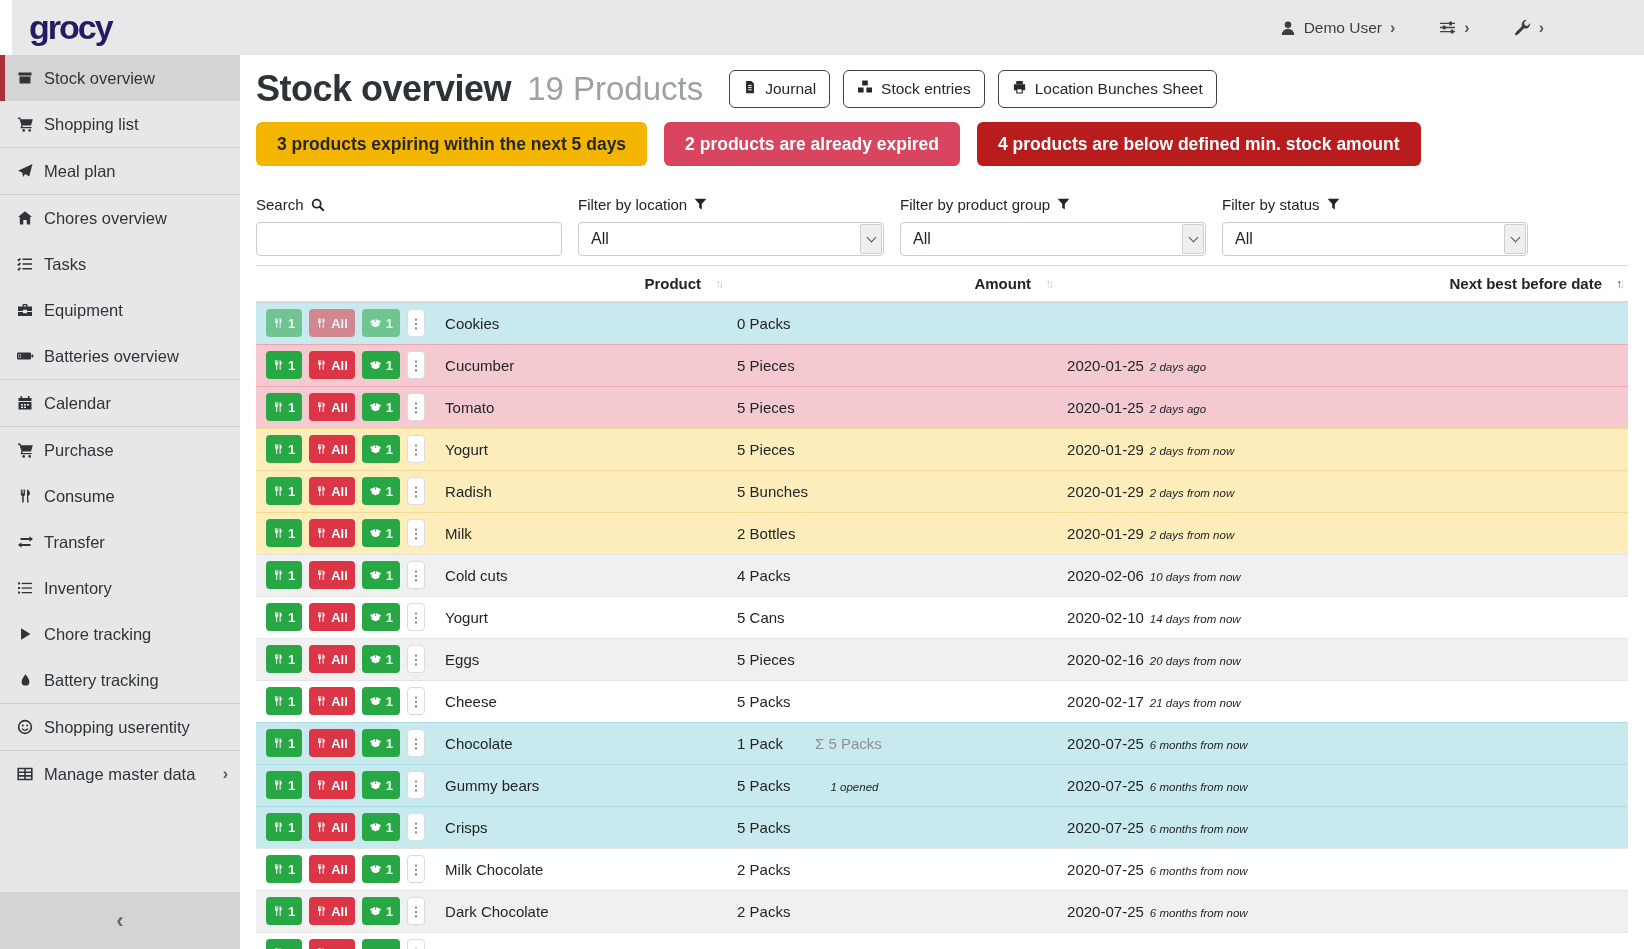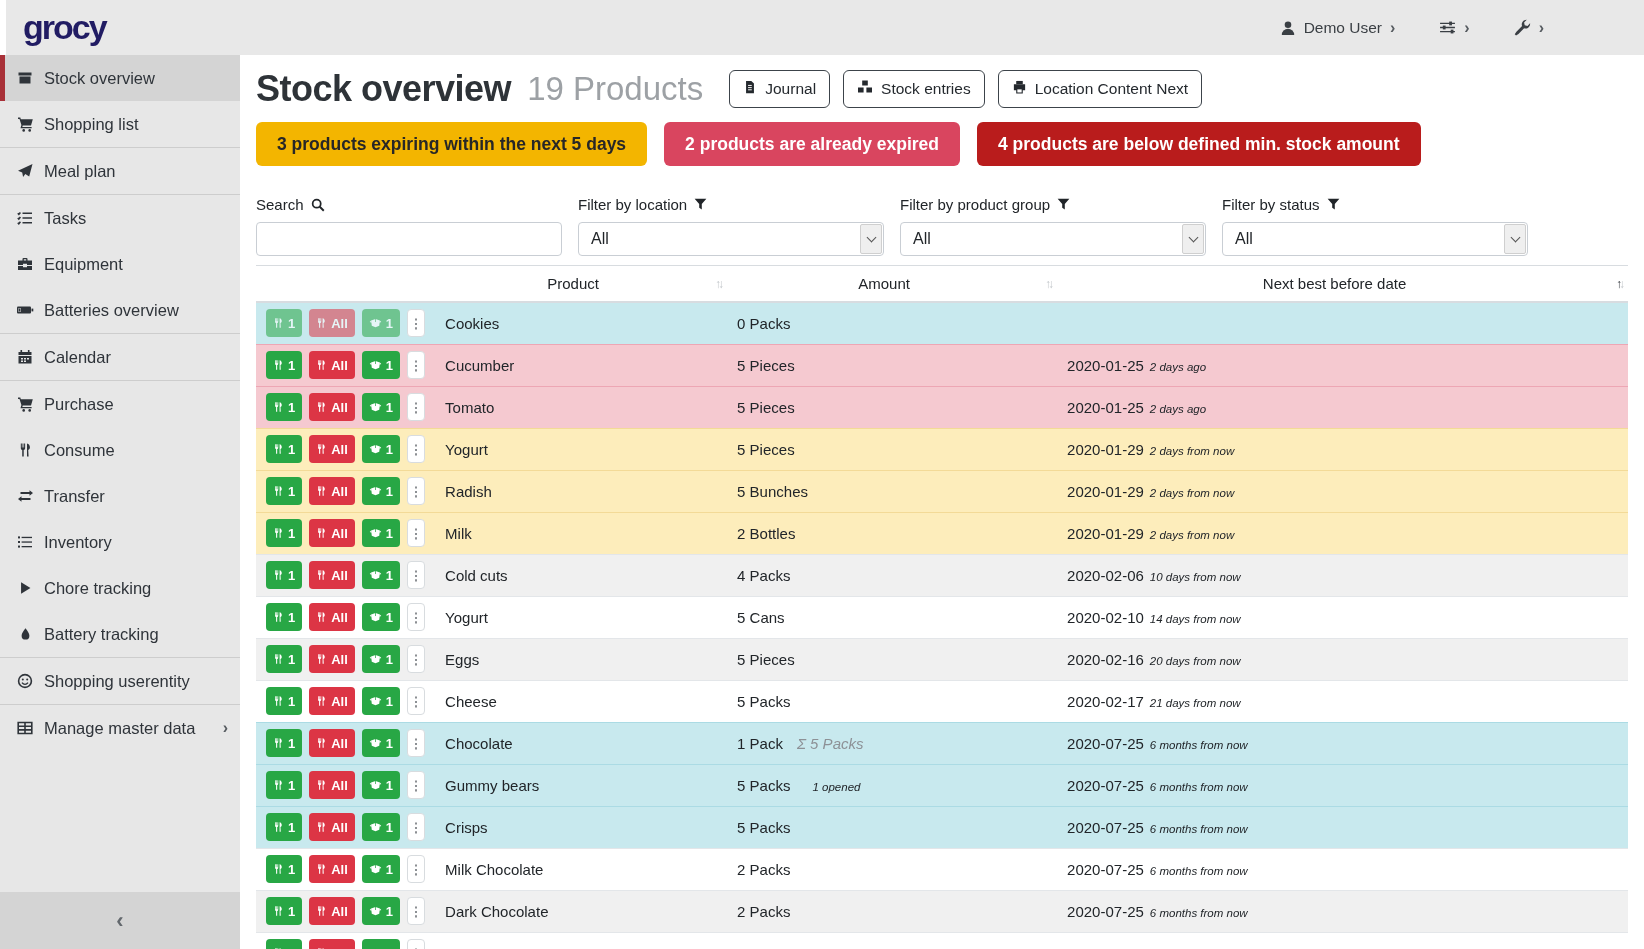--- a/index.html
+++ b/index.html
@@ -3,21 +3,21 @@
 <meta charset="utf-8">
 <style>
   * { box-sizing: border-box; margin: 0; padding: 0; }
   html,body { background:#fff; }
   .app {
     position: relative; width: 1644px; height: 949px; overflow: hidden;
     background: #fff; font-family: "Liberation Sans", sans-serif; color:#212529;
   }
   
   .topbar {
-    position:absolute; top:0; left:6px; right:0; height:55px; background:#e8e8e8;
+    position:absolute; top:0; left:12px; right:0; height:55px; background:#e8e8e8;
     display:flex; align-items:center; justify-content:space-between; z-index:3;
   }
   .logo { font-size:34px; font-weight:bold; color:#211c63; padding-left:17px; letter-spacing:-2px; }
   .topbar-right { display:flex; align-items:center; gap:44px; padding-right:100px; }
   .tb-item { display:flex; align-items:center; gap:8px; font-size:15.5px; color:#3a3f44; cursor:pointer; }
   .tb-item svg { display:block; }
   .chev { color:#565b60; font-size:16px; font-weight:bold; line-height:1; }
   
   .sidebar { position:absolute; top:55px; left:0; width:240px; bottom:0; background:#e7e7e7; z-index:2; }
   .side-item {
@@ -69,21 +69,21 @@
     background:#fff; display:flex; align-items:center; padding-left:12px; font-size:16px; cursor:pointer;
   }
   .caret-box {
     position:absolute; right:1px; top:1px; bottom:1px; width:22px; background:#efefef;
     border:1px solid #cfcfcf; border-radius:2px; display:flex; align-items:center; justify-content:center;
   }
   .caret { width:7px; height:7px; border-right:1.6px solid #555; border-bottom:1.6px solid #555; transform:rotate(45deg); margin-top:-4px; }
   
   .stock-table { width:100%; border-collapse:collapse; margin-top:9px; }
   .stock-table thead th {
-    text-align:center; font-size:15px; font-weight:normal; color:#212529;
+    text-align:right; font-size:15px; font-weight:bold; color:#212529;
     padding:9px 26px 9px 10px; border-top:1px solid #d8dce0; border-bottom:2px solid #d8dce0;
     position:relative; white-space:nowrap;
   }
   th.c-actions { width:164px; }
   th.c-product { width:292px; }
   th.c-amount  { width:330px; }
   .sort { position:absolute; right:6px; top:50%; transform:translateY(-50%); font-size:12px; color:#c3c7cb; letter-spacing:-3px; cursor:pointer; }
   th.sorted-asc .s-up { color:#33383d; }
   .stock-table tbody td {
     font-size:15px; height:42px; padding:0 10px; border-top:1px solid #e3e6e9; vertical-align:middle;
@@ -101,21 +101,21 @@
     cursor:pointer; font-family:inherit;
   }
   .act.green { background:#28a745; }
   .act.red   { background:#dc3545; }
   tr.muted .act { opacity:0.55; }
   .btn-dots {
     width:18px; height:28px; background:#fff; border:1px solid #d8dcdf; border-radius:4px;
     color:#85898d; font-size:13px; font-weight:bold; display:inline-flex; align-items:center;
     justify-content:center; cursor:pointer; padding:0; font-family:inherit;
   }
-  .amount-sum { color:#8d9196; margin-left:14px;font-style:italic; }
+  .amount-sum { color:#8d9196; margin-left:32px; }
   .amount-opened { font-style:italic; font-size:11.5px; margin-left:8px; }
   .date-rel { font-style:italic; font-size:11.5px; margin-left:6px; }
   svg { flex:none; }
 </style>
 </head>
 <body>
 
 <div class="app">
 
   <div class="topbar">
@@ -178,20 +178,28 @@
       <span class="sicon">
           <svg width="16" height="16" viewBox="0 0 16 16" fill="#2f343a">
             <path d="M15.5 1 1 7.8l4.2 1.7.9 4.5 2.2-2.9 3.9 2.3z"></path>
           </svg>
         </span>
       <span class="slabel">Meal plan</span>
     </a>
     <div class="divider"></div>
     <a class="side-item">
       <span class="sicon">
+          <svg width="16" height="16" viewBox="0 0 16 16" fill="#2f343a">
+            <path d="M8 1.2 15 7h-1.8v7.5H9.7V10H6.3v4.5H2.8V7H1z"></path>
+          </svg>
+        </span>
+      <span class="slabel">Chores overview</span>
+    </a>
+    <a class="side-item">
+      <span class="sicon">
           <svg width="16" height="16" viewBox="0 0 16 16" fill="none" stroke="#2f343a" stroke-width="1.6">
             <path d="M5.5 3.3h9.5M5.5 8h9.5M5.5 12.7h9.5"></path>
             <path d="M.8 3.3l1 1 1.6-1.9M.8 8l1 1 1.6-1.9M.8 12.7l1 1 1.6-1.9"></path>
           </svg>
         </span>
       <span class="slabel">Tasks</span>
     </a>
     <a class="side-item">
       <span class="sicon">
           <svg width="16" height="16" viewBox="0 0 16 16" fill="#2f343a">
@@ -327,21 +335,21 @@
                 <path d="M5.2 1.6h5.6v4.8H5.2zM1 8.6h5.6v4.8H1zM9.4 8.6H15v4.8H9.4z"></path>
               </svg></span>
           <span>Stock entries</span>
         </button>
         <button class="btn-outline">
           <span><svg width="15" height="15" viewBox="0 0 16 16" fill="#24292e">
                 <path d="M4.5 1h7v3.5h-7z"></path>
                 <path d="M2 4.5h12V11h-2.5v3.5h-7V11H2z"></path>
                 <rect x="5.7" y="10" width="4.6" height="3.3" fill="#fff"></rect>
               </svg></span>
-          <span>Location Content Next</span>
+          <span>Location Bunches Sheet</span>
         </button>
       </div>
     </div>
 
     <div class="alerts">
       <div class="alert warn">3 products expiring within the next 5 days</div>
       <div class="alert danger">2 products are already expired</div>
       <div class="alert info">4 products are below defined min. stock amount</div>
     </div>
 

